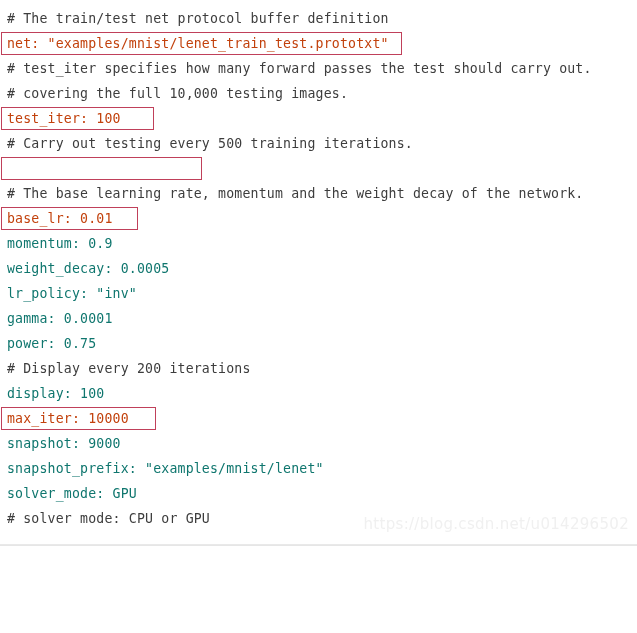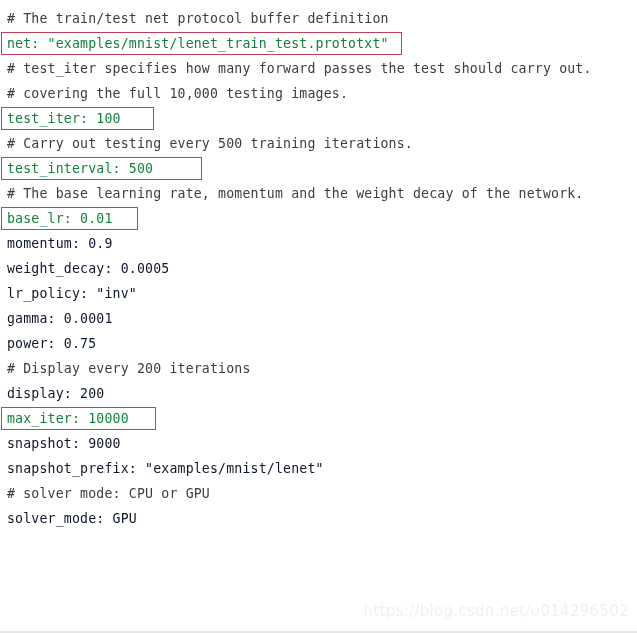--- a/index.html
+++ b/index.html
@@ -11,21 +11,21 @@
     width: 637px;
     height: 633px;
     background: #ffffff;
     font-family: "DejaVu Sans Mono", "Liberation Mono", monospace;
     overflow: hidden;
   }
 
   #solver-doc {
     position: relative;
     width: 637px;
-    height: 633px;
+    height: 546px;
     background: #ffffff;
     box-sizing: border-box;
     border-bottom: 1px solid #e6e6e6;
     overflow: hidden;
   }
 
   .code-body {
     position: absolute;
     top: 0;
     left: 0;
@@ -36,31 +36,31 @@
 
   .code-line {
     position: relative;
     height: 25px;
     line-height: 25px;
     padding-left: 7px;
     box-sizing: border-box;
     font-family: "DejaVu Sans Mono", "Liberation Mono", monospace;
     font-size: 13.2px;
     letter-spacing: 0.18px;
-    color: #0f172a;
+    color: #0f766e;
     white-space: pre;
   }
 
   .code-line.comment {
     color: #3d3d3d;
   }
 
   
   .code-line.boxed {
-    color: #15803d;
+    color: #c2410c;
   }
 
   .code-line.boxed .hl-box {
     position: absolute;
     left: 1px;
     top: 1px;
     height: 23px;
     box-sizing: border-box;
     border: 1.4px solid #c0405a;
     background: transparent;
@@ -98,34 +98,34 @@
 
 <div id="solver-doc">
 
   <div class="code-body">
       <div class="code-line comment"><span class="line-text"># The train/test net protocol buffer definition</span></div>
       <div class="code-line code boxed"><span class="hl-box" style="width: 401px;"></span><span class="line-text">net: "examples/mnist/lenet_train_test.prototxt"</span></div>
       <div class="code-line comment"><span class="line-text"># test_iter specifies how many forward passes the test should carry out.</span></div>
       <div class="code-line comment"><span class="line-text"># covering the full 10,000 testing images.</span></div>
       <div class="code-line code boxed"><span class="hl-box" style="width: 153px;"></span><span class="line-text">test_iter: 100</span></div>
       <div class="code-line comment"><span class="line-text"># Carry out testing every 500 training iterations.</span></div>
-      <div class="code-line code boxed"><span class="hl-box" style="width: 201px;"></span><span class="line-text">test_interval: 500</span></div>
+      <div class="code-line code boxed"><span class="hl-box" style="width: 201px;"></span></div>
       <div class="code-line comment"><span class="line-text"># The base learning rate, momentum and the weight decay of the network.</span></div>
       <div class="code-line code boxed"><span class="hl-box" style="width: 137px;"></span><span class="line-text">base_lr: 0.01</span></div>
       <div class="code-line code"><span class="line-text">momentum: 0.9</span></div>
       <div class="code-line code"><span class="line-text">weight_decay: 0.0005</span></div>
       <div class="code-line code"><span class="line-text">lr_policy: "inv"</span></div>
       <div class="code-line code"><span class="line-text">gamma: 0.0001</span></div>
       <div class="code-line code"><span class="line-text">power: 0.75</span></div>
       <div class="code-line comment"><span class="line-text"># Display every 200 iterations</span></div>
-      <div class="code-line code"><span class="line-text">display: 200</span></div>
+      <div class="code-line code"><span class="line-text">display: 100</span></div>
       <div class="code-line code boxed"><span class="hl-box" style="width: 155px;"></span><span class="line-text">max_iter: 10000</span></div>
       <div class="code-line code"><span class="line-text">snapshot: 9000</span></div>
       <div class="code-line code"><span class="line-text">snapshot_prefix: "examples/mnist/lenet"</span></div>
+      <div class="code-line code"><span class="line-text">solver_mode: GPU</span></div>
       <div class="code-line comment"><span class="line-text"># solver mode: CPU or GPU</span></div>
-      <div class="code-line code"><span class="line-text">solver_mode: GPU</span></div>
     </div>
 
   <div class="watermark">https://blog.csdn.net/u014296502</div>
 
   <div class="bottom-rule"></div>
 
 </div>
 
 </body></html>

